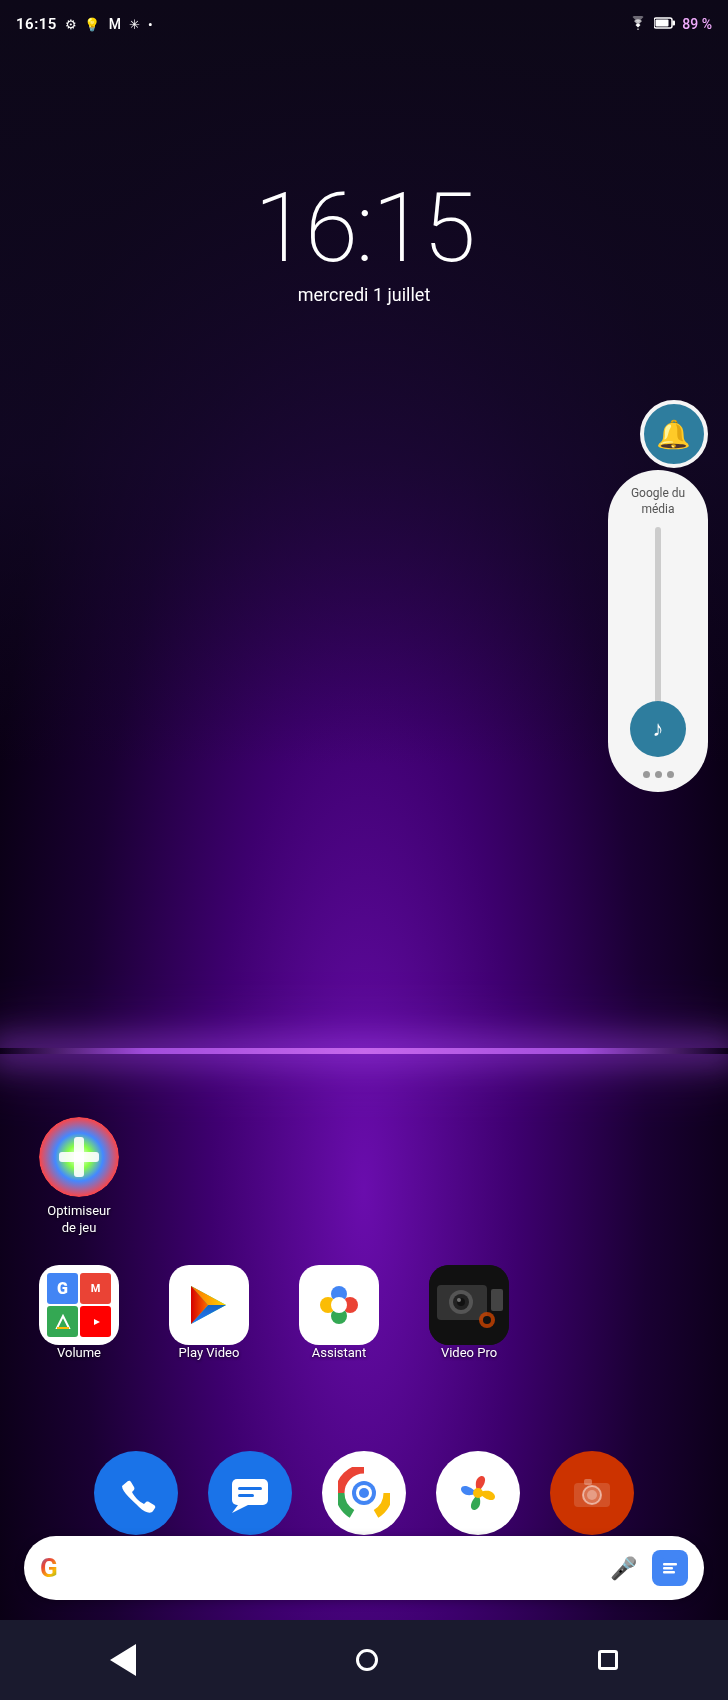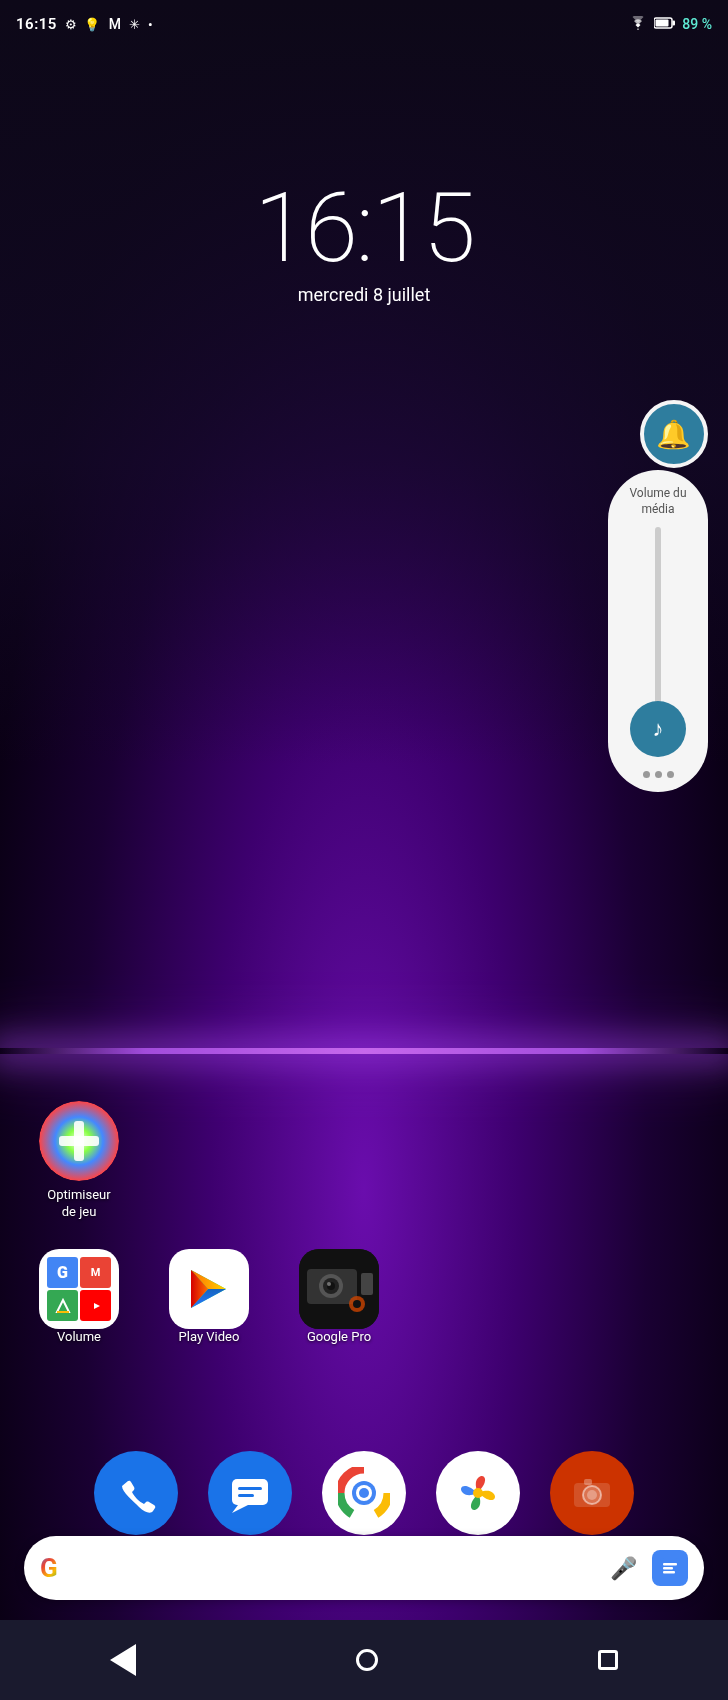--- a/index.html
+++ b/index.html
@@ -179,21 +179,21 @@
     .vol-dot {
       width: 7px;
       height: 7px;
       border-radius: 50%;
       background: #999;
     }
 
     
     #app-grid {
       position: absolute;
-      bottom: 326px;
+      bottom: 310px;
       left: 0;
       right: 0;
       z-index: 10;
       padding: 0 24px;
     }
     .app-row {
       display: flex;
       justify-content: flex-start;
       gap: 20px;
       margin-bottom: 28px;
@@ -347,34 +347,34 @@
         <path d="M10 6.5l5.5-5.5a8 8 0 00-11 0z" opacity="0.4"></path>
       </svg>
     </span>
     <span>
       <svg width="22" height="12" viewBox="0 0 22 12" fill="none">
         <rect x="0" y="1" width="18" height="10" rx="2" stroke="white" stroke-width="1.5" fill="none"></rect>
         <rect x="1.5" y="2.5" width="13" height="7" rx="1" fill="white"></rect>
         <rect x="18.5" y="3.5" width="2.5" height="5" rx="1" fill="white"></rect>
       </svg>
     </span>
-    <span style="color:#5eead4;font-size:14px;font-weight:500;">89 %</span>
+    <span style="color:#f0abfc;font-size:14px;font-weight:500;">89 %</span>
   </div>
 </div>
 
 <div id="clock-area">
   <div id="clock-time">16:15</div>
-  <div id="clock-date">mercredi 8 juillet</div>
+  <div id="clock-date">mercredi 1 juillet</div>
 </div>
 
 <div id="volume-panel">
   <div id="volume-bell-btn">
     <span class="bell-icon">🔔</span>
   </div>
-  <div id="volume-label">Volume du média</div>
+  <div id="volume-label">Google du média</div>
   <div id="volume-slider-track">
     <div id="volume-thumb">
       <span class="music-icon">♪</span>
     </div>
   </div>
   <div id="volume-dots">
     <div class="vol-dot"></div>
     <div class="vol-dot"></div>
     <div class="vol-dot"></div>
   </div>
@@ -450,40 +450,56 @@
           <path d="M5 4 L40 23 L5 42 Z" fill="url(#pg1)" opacity="0.9"></path>
           <path d="M5 4 L40 23 L22 23 Z" fill="url(#pg2)"></path>
           <path d="M5 42 L40 23 L22 23 Z" fill="url(#pg3)"></path>
           <path d="M5 4 L5 42 L22 23 Z" fill="url(#pg4)"></path>
         </svg>
       </div>
       <span class="app-label">Play Video</span>
     </div>
 
 
+    <div class="app-item">
+      <div style="width:80px;height:80px;background:white;border-radius:20px;display:flex;align-items:center;justify-content:center;">
+        <svg width="50" height="50" viewBox="0 0 50 50">
+
+          <circle cx="25" cy="25" r="22" fill="none" stroke="#4285F4" stroke-width="0"></circle>
+
+          <circle cx="25" cy="14" r="8" fill="#4285F4"></circle>
+          <circle cx="36" cy="25" r="8" fill="#EA4335"></circle>
+          <circle cx="25" cy="36" r="8" fill="#34A853"></circle>
+          <circle cx="14" cy="25" r="8" fill="#FBBC05"></circle>
+
+          <circle cx="25" cy="25" r="8" fill="white"></circle>
+        </svg>
+      </div>
+      <span class="app-label">Assistant</span>
+    </div>
 
     <div class="app-item">
       <div style="width:80px;height:80px;background:#1a1a1a;border-radius:20px;overflow:hidden;display:flex;align-items:center;justify-content:center;position:relative;">
         <svg width="80" height="80" viewBox="0 0 80 80">
           <rect width="80" height="80" fill="#111"></rect>
 
           <rect x="8" y="20" width="50" height="35" rx="4" fill="#333"></rect>
           <circle cx="32" cy="37" r="12" fill="#555"></circle>
           <circle cx="32" cy="37" r="8" fill="#222"></circle>
           <circle cx="32" cy="37" r="4" fill="#111"></circle>
 
           <rect x="62" y="24" width="12" height="22" rx="2" fill="#444"></rect>
 
           <circle cx="30" cy="35" r="2" fill="rgba(255,255,255,0.4)"></circle>
 
           <circle cx="58" cy="55" r="8" fill="#cc4400" opacity="0.8"></circle>
           <circle cx="58" cy="55" r="4" fill="#111"></circle>
         </svg>
       </div>
-      <span class="app-label">Google Pro</span>
+      <span class="app-label">Video Pro</span>
     </div>
   </div>
 </div>
 
 <div id="dock-row">
 
   <div class="dock-item" style="background:#1a73e8;">
     <svg width="40" height="40" viewBox="0 0 40 40">
       <path d="M12 8c0 0 2-1 3 1l3 5c1 2 0 3-1 4l-1 1c1 2 3 5 5 7 2 2 5 4 7 5l1-1c1-1 2-2 4-1l5 3c2 1 1 3 1 3l-2 3c-2 3-8 2-14-4S6 19 6 13z" fill="white"></path>
     </svg>

